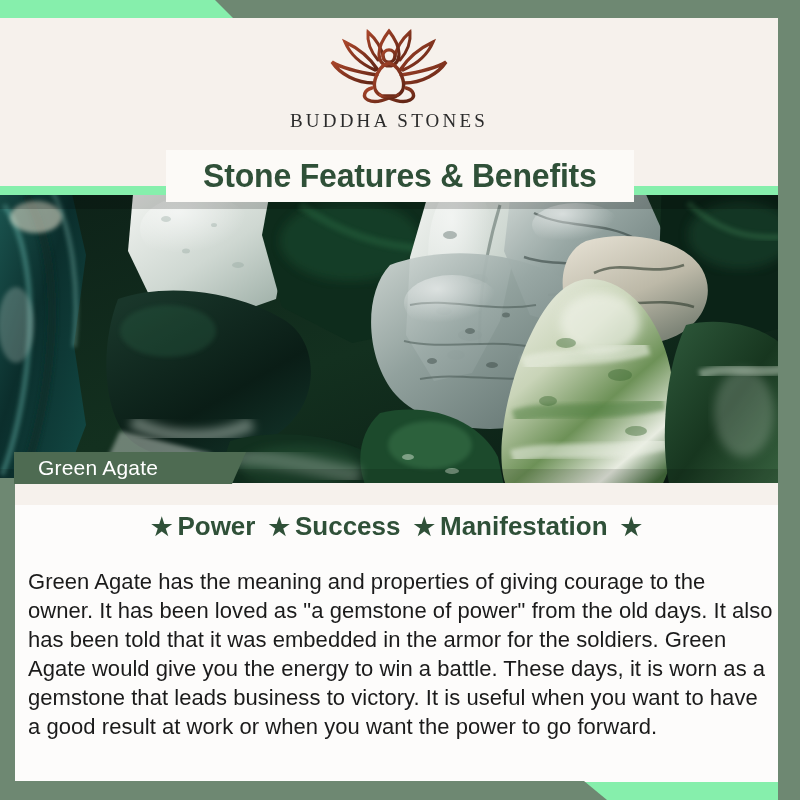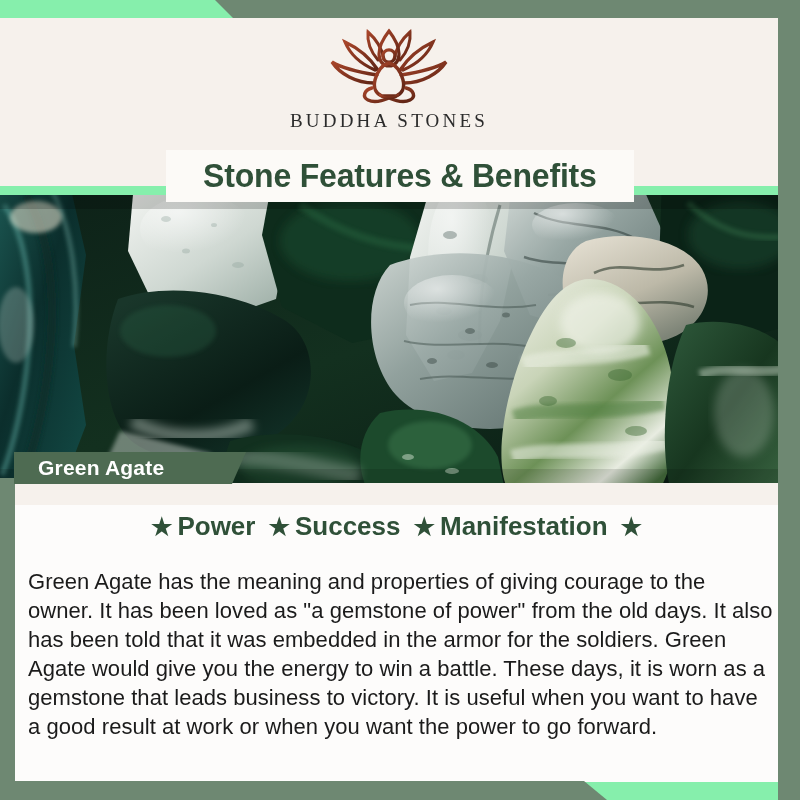--- a/index.html
+++ b/index.html
@@ -96,21 +96,21 @@
   .name-banner {
     position:absolute; left:14px; top:452px;
     width:232px; height:32px;
     background:#4e6b52;
     clip-path:polygon(0 0, 232px 0, 218px 32px, 0 32px);
     display:flex; align-items:center;
     z-index:10;
   }
   .name-banner .label {
     margin-left:24px;
-    color:#ffffff; font-weight:bold; font-size:21px;
+    color:#ffffff; font-weight:normal; font-size:21px;
     letter-spacing:0.2px;
     font-family:"Liberation Sans", sans-serif;
   }
 
   
   .content {
     position:absolute; left:15px; top:483px;
     width:763px; height:299px;
     background:#fdfcfb;
     z-index:6;

